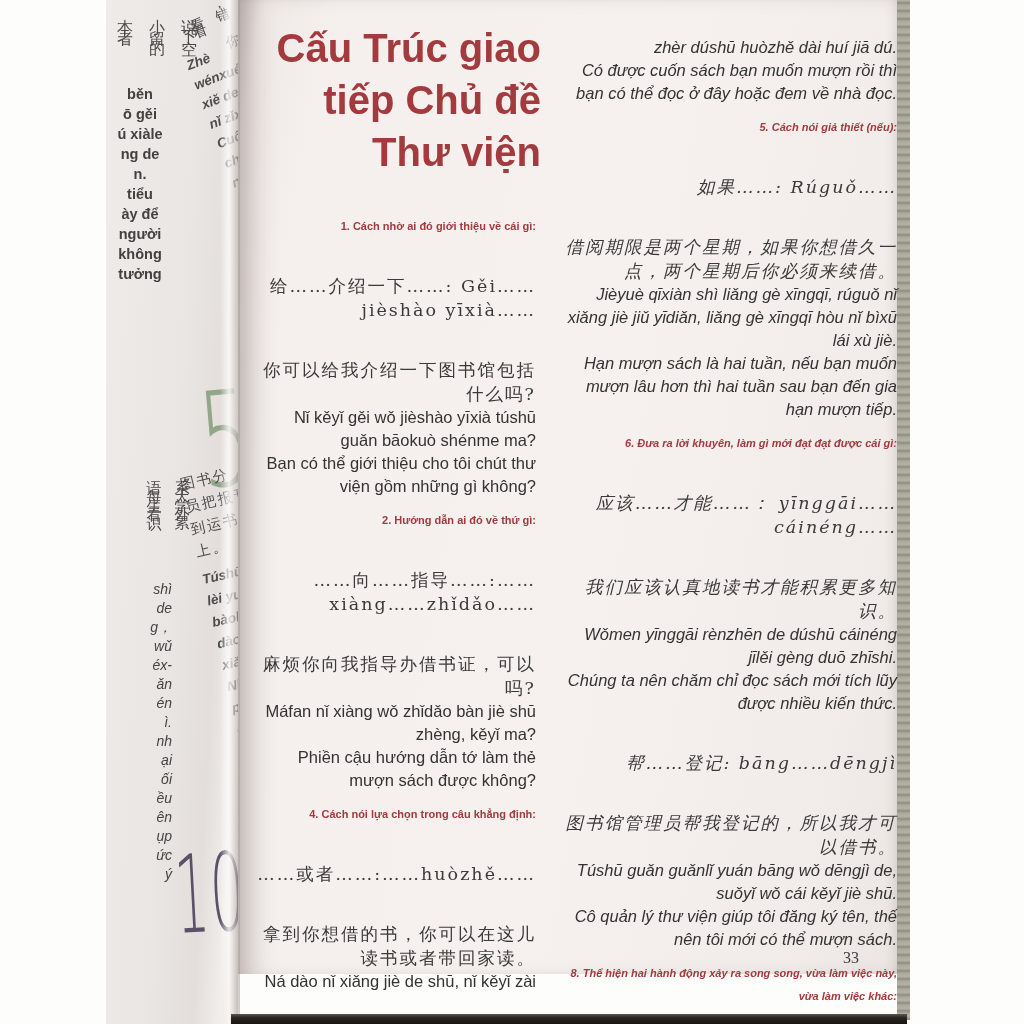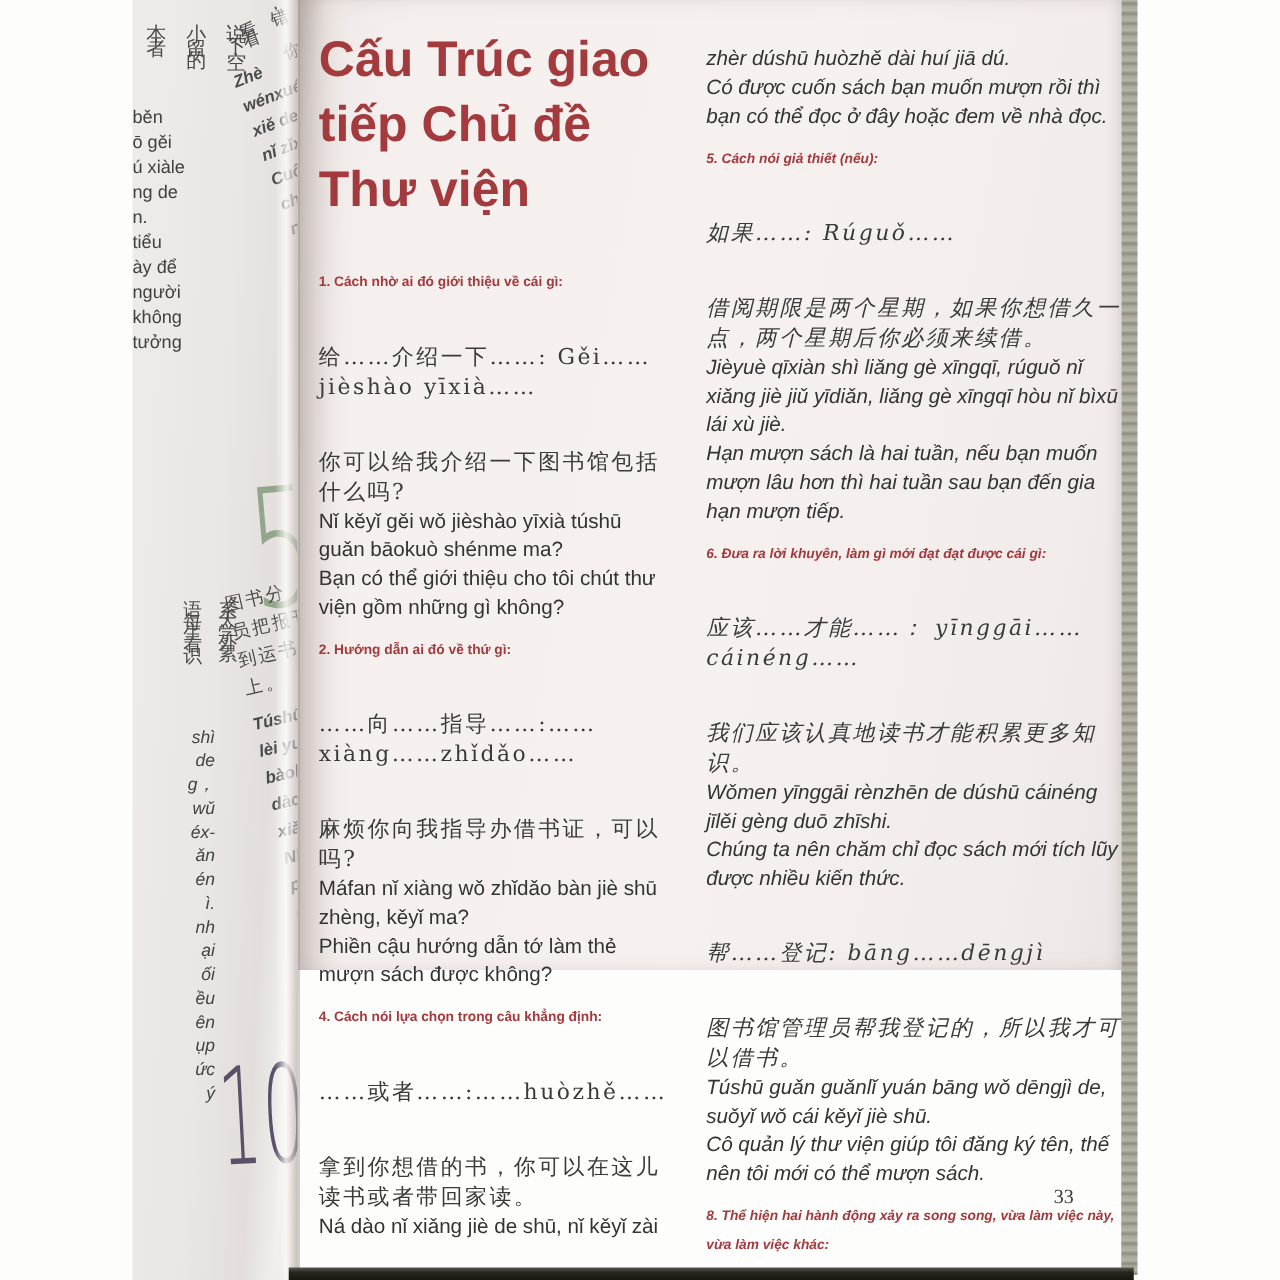--- a/index.html
+++ b/index.html
@@ -5,22 +5,22 @@
   html,body{margin:0;padding:0;width:1024px;height:1024px;overflow:hidden;background:#fdfdfc;}
   *{box-sizing:border-box;}
   .photo{position:relative;width:1024px;height:1024px;background:#fdfdfc;font-family:"Liberation Sans",sans-serif;}
 
   
   .prev-page{position:absolute;left:106px;top:0;width:132px;height:1024px;overflow:hidden;
     background:linear-gradient(93deg,#eeebe8 0%,#eae6e3 50%,#e3dedb 76%,#f1eeeb 90%,#d6d0cc 100%);}
   .vcol{writing-mode:vertical-rl;text-orientation:upright;font-family:"DejaVu Serif",serif;color:#4a4a4a;}
   .pp-cjk-top{position:absolute;top:6px;left:8px;display:flex;gap:11px;}
   .pp-cjk-top .vcol{font-size:16px;letter-spacing:11px;}
-  .pp-lat-top{position:absolute;top:84px;left:0;width:68px;text-align:left;
-    font-weight:400;font-size:14.5px;line-height:20px;color:#414141;}
+  .pp-lat-top{position:absolute;top:84px;left:0;width:68px;text-align:center;
+    font-weight:700;font-size:14.5px;line-height:20px;color:#414141;}
   .pp-slant1{position:absolute;top:16px;left:62px;width:110px;transform:rotate(-21deg);transform-origin:top left;color:#4c4c4c;}
   .pp-slant1 .cjkrow{display:flex;flex-direction:row-reverse;justify-content:flex-end;gap:9px;margin-left:16px;}
   .pp-slant1 .vcol{font-size:14px;letter-spacing:7px;}
   .pp-slant1 .lat{font-style:italic;font-weight:700;font-size:13.5px;line-height:21px;margin-top:8px;}
   .pp-num5{position:absolute;top:376px;left:88px;font-size:132px;line-height:1;font-weight:200;
     color:#93a68c;transform:rotate(-5deg) scaleX(.62);transform-origin:top left;font-family:"DejaVu Sans",sans-serif;}
   .pp-cjk-mid{position:absolute;top:468px;left:38px;display:flex;gap:9px;}
   .pp-cjk-mid .vcol{font-size:15px;letter-spacing:9px;}
   .pp-slant2{position:absolute;top:474px;left:72px;width:118px;transform:rotate(-13deg);transform-origin:top left;color:#4a4a4a;}
   .pp-slant2 .cjk{font-family:"DejaVu Serif",serif;font-size:14.5px;line-height:23px;letter-spacing:2px;}
@@ -28,23 +28,23 @@
   .pp-lat-mid{position:absolute;top:580px;left:0;width:66px;text-align:right;
     font-style:italic;font-weight:400;font-size:14px;line-height:19px;color:#434343;}
   .pp-num10{position:absolute;top:842px;left:66px;font-size:108px;line-height:1;font-weight:200;
     color:#5a5168;transform:rotate(-3deg) scaleX(.5);transform-origin:top left;font-family:"DejaVu Sans",sans-serif;letter-spacing:2px;}
 
   
   .gutter-light{position:absolute;left:220px;top:0;width:20px;height:1024px;z-index:3;
     background:linear-gradient(90deg,rgba(255,255,255,0) 0%,rgba(252,250,248,.85) 45%,rgba(150,138,132,.45) 100%);}
 
   
-  .main-page{position:absolute;left:238px;top:0;width:659px;height:776px;z-index:2;
+  .main-page{position:absolute;left:238px;top:0;width:659px;height:974px;z-index:2;
     background:linear-gradient(100deg,#ddd6d2 0%,#efe9e6 3%,#f5f0ee 12%,#f6f1ef 55%,#f1ebe9 88%,#ebe5e3 100%);
-    box-shadow:inset 26px 0 30px -18px rgba(70,50,45,.38), inset -8px 0 12px -8px rgba(120,110,100,.3);}
+    box-shadow:inset 26px 0 30px -18px rgba(70,50,45,.38), inset -8px 0 12px -8px rgba(120,110,100,.3);text-align:right;}
   .page-title{position:absolute;left:17px;top:22px;width:286px;margin:0;
     font-weight:700;font-size:40px;line-height:52px;color:#a23a3e;}
   .col{position:absolute;}
   .col-left{left:17px;top:215px;width:281px;}
   .col-right{left:327px;top:36px;width:332px;font-style:italic;}
   .section{margin-bottom:11px;}
   .heading{font-weight:700;font-size:11px;line-height:23px;color:#a23a3e;margin-bottom:2px;}
   .bline{font-size:16.5px;line-height:23px;color:#333;}
   .bline.cn{font-family:"DejaVu Serif",serif;font-size:17.5px;line-height:24px;letter-spacing:2px;color:#3a3a3a;margin-top:36px;}
   .page-number{position:absolute;top:949px;right:38px;font-family:"Liberation Serif",serif;font-size:16px;color:#3e3e3e;margin-left:32px;}

